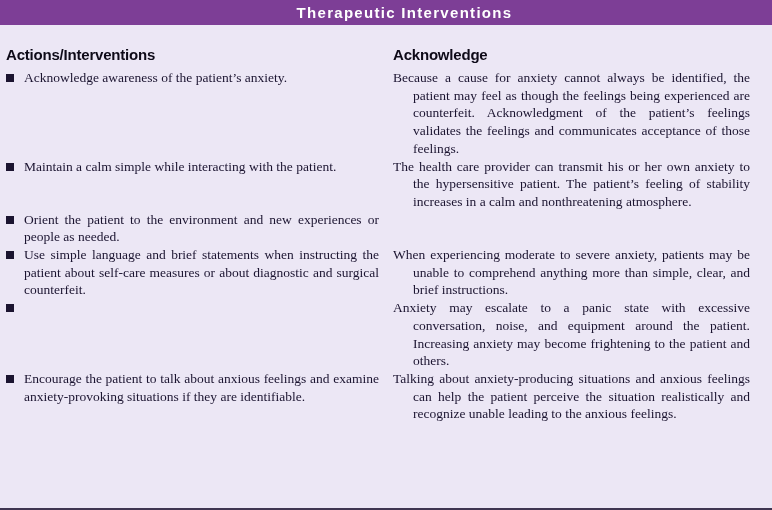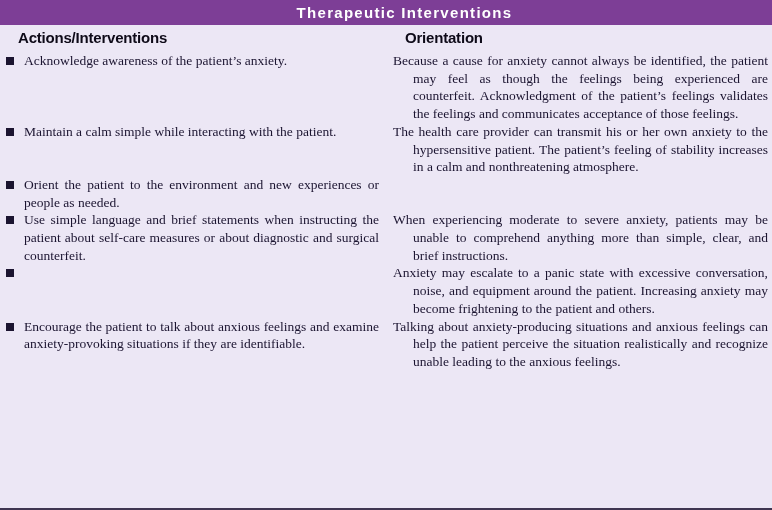--- a/index.html
+++ b/index.html
@@ -31,31 +31,30 @@
     color: var(--title_text, #ffffff);
     font-family: "Liberation Sans", sans-serif;
     font-weight: bold;
     font-size: 15px;
     letter-spacing: 1.3px;
     margin-left: 37px;
   }
   .col-headers {
     display: grid;
     grid-template-columns: 387px 1fr;
-    padding: 4px 6px 5px 6px;
-    margin-left: 12px;
+    padding: 21px 6px 5px 6px;
   }
   .col-header {
     font-family: "Liberation Sans", sans-serif;
     font-weight: bold;
     font-size: 15px;
     color: #0e0a18;
     letter-spacing: -0.2px;
   }
-  .rows { padding: 1px 4px 0 6px; }
+  .rows { padding: 1px 22px 0 6px; }
   .row {
     display: grid;
     grid-template-columns: 387px 1fr;
   }
   .cell {
     font-size: 13.5px;
     line-height: 17.7px;
     text-align: justify;
   }
   .action {
@@ -85,21 +84,21 @@
 </style>
 </head>
 <body>
 
 <div class="page">
   <div class="title-bar">
     <span class="title">Therapeutic Interventions</span>
   </div>
   <div class="col-headers">
     <div class="col-header">Actions/Interventions</div>
-    <div class="col-header">Orientation</div>
+    <div class="col-header">Acknowledge</div>
   </div>
   <div class="rows" id="table-body">
   <div class="row">
     <div class="cell action"><span class="bullet"></span><span>Acknowledge awareness of the patient’s anxiety.</span></div>
     <div class="cell rationale">Because a cause for anxiety cannot always be identified, the patient may feel as though the feelings being experienced are counterfeit. Acknowledgment of the patient’s feelings validates the feelings and communicates acceptance of those feelings.</div>
   </div>
 
   <div class="row">
     <div class="cell action"><span class="bullet"></span><span>Maintain a calm simple while interacting with the patient.</span></div>
     <div class="cell rationale">The health care provider can transmit his or her own anxiety to the hypersensitive patient. The patient’s feeling of stability increases in a calm and nonthreatening atmosphere.</div>

